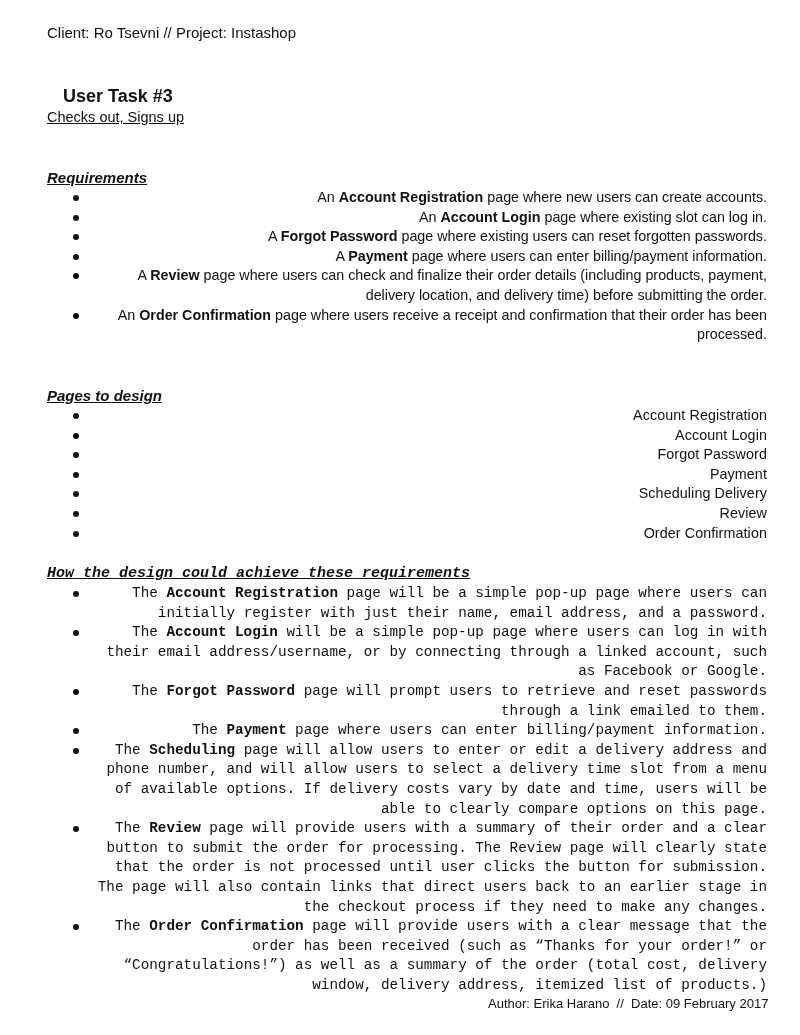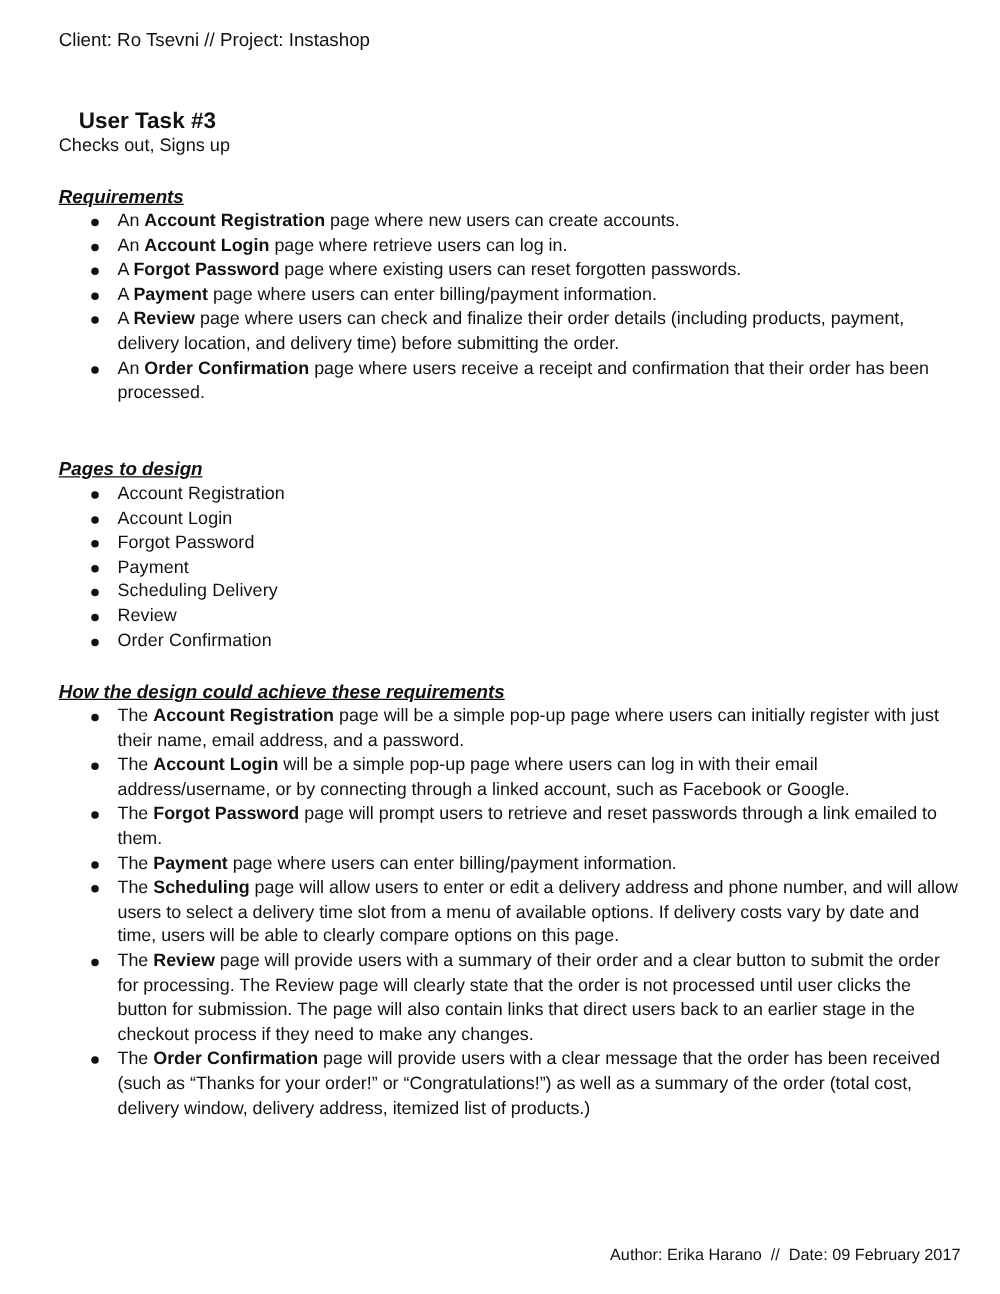--- a/index.html
+++ b/index.html
@@ -2,69 +2,69 @@
 <html><head>
 <meta charset="utf-8">
 <style>
   html, body { margin: 0; padding: 0; background: #ffffff; }
   body {
     width: 800px; height: 1035px; position: relative; overflow: hidden;
     font-family: "Liberation Sans", sans-serif; color: #111111;
   }
   .header-meta { position: absolute; left: 47px; top: 24px; font-size: 15px; }
   .title { position: absolute; left: 47px; top: 70px; font-size: 18px; font-weight: bold; margin: 16px; }
-  .subtitle { position: absolute; left: 47px; top: 109px; font-size: 14.5px; }
-  .section { position: absolute; left: 47px; width: 720px; }
+  .subtitle { position: absolute; left: 47px; top: 109px; font-size: 14.5px; text-decoration: underline; }
+  .section { position: absolute; left: 47px; width: 720px; margin-top: 20px; }
   .section-heading {
     font-size: 15px; font-weight: bold; font-style: italic; text-decoration: underline;
     margin: 0 0 1px 0; line-height: 19px;
   }
   ul { margin: 0; padding: 0; list-style: none; }
-  li { position: relative; padding-left: 47px; font-size: 14.3px; line-height: 19.6px; }
+  li { position: relative; padding-left: 47px; font-size: 14.3px; line-height: 19.6px; text-align: right; }
   li::before {
     content: ""; position: absolute; left: 26px; top: 7px; width: 6px; height: 6px;
     border-radius: 50%; background: #111;
   }
   .pages li { letter-spacing: 0.1px; }
   b { font-weight: bold; }
   .footer { position: absolute; left: 488px; top: 996px; font-size: 13px; white-space: pre; }
 </style>
 </head>
 <body>
 
 <div class="header-meta">Client: Ro Tsevni // Project: Instashop</div>
 <h1 class="title">User Task #3</h1>
 <div class="subtitle">Checks out, Signs up</div>
 
 <div class="section" style="top:148px;">
   <div class="section-heading">Requirements</div>
   <ul>
     <li><span>An </span><b>Account Registration</b><span> page where new users can create accounts.</span></li>
-    <li><span>An </span><b>Account Login</b><span> page where retrieve users can log in.</span></li>
+    <li><span>An </span><b>Account Login</b><span> page where existing slot can log in.</span></li>
     <li><span>A </span><b>Forgot Password</b><span> page where existing users can reset forgotten passwords.</span></li>
     <li><span>A </span><b>Payment</b><span> page where users can enter billing/payment information.</span></li>
     <li><span>A </span><b>Review</b><span> page where users can check and finalize their order details (including products, payment, delivery location, and delivery time) before submitting the order.</span></li>
     <li><span>An </span><b>Order Confirmation</b><span> page where users receive a receipt and confirmation that their order has been processed.</span></li>
   </ul>
 </div>
 
 <div class="section pages" style="top:366px;">
   <div class="section-heading">Pages to design</div>
   <ul>
     <li>Account Registration</li>
     <li>Account Login</li>
     <li>Forgot Password</li>
     <li>Payment</li>
     <li>Scheduling Delivery</li>
     <li>Review</li>
     <li>Order Confirmation</li>
   </ul>
 </div>
 
-<div class="section" style="top:544px;">
+<div class="section" style="top:544px;font-family:Liberation Mono, monospace;">
   <div class="section-heading">How the design could achieve these requirements</div>
   <ul>
     <li><span>The </span><b>Account Registration</b><span> page will be a simple pop-up page where users can initially register with just their name, email address, and a password.</span></li>
     <li><span>The </span><b>Account Login</b><span> will be a simple pop-up page where users can log in with their email address/username, or by connecting through a linked account, such as Facebook or Google.</span></li>
     <li><span>The </span><b>Forgot Password</b><span> page will prompt users to retrieve and reset passwords through a link emailed to them.</span></li>
     <li><span>The </span><b>Payment</b><span> page where users can enter billing/payment information.</span></li>
     <li><span>The </span><b>Scheduling</b><span> page will allow users to enter or edit a delivery address and phone number, and will allow users to select a delivery time slot from a menu of available options. If delivery costs vary by date and time, users will be able to clearly compare options on this page.</span></li>
     <li><span>The </span><b>Review</b><span> page will provide users with a summary of their order and a clear button to submit the order for processing. The Review page will clearly state that the order is not processed until user clicks the button for submission. The page will also contain links that direct users back to an earlier stage in the checkout process if they need to make any changes.</span></li>
     <li><span>The </span><b>Order Confirmation</b><span> page will provide users with a clear message that the order has been received (such as “Thanks for your order!” or “Congratulations!”) as well as a summary of the order (total cost, delivery window, delivery address, itemized list of products.)</span></li>
   </ul>

